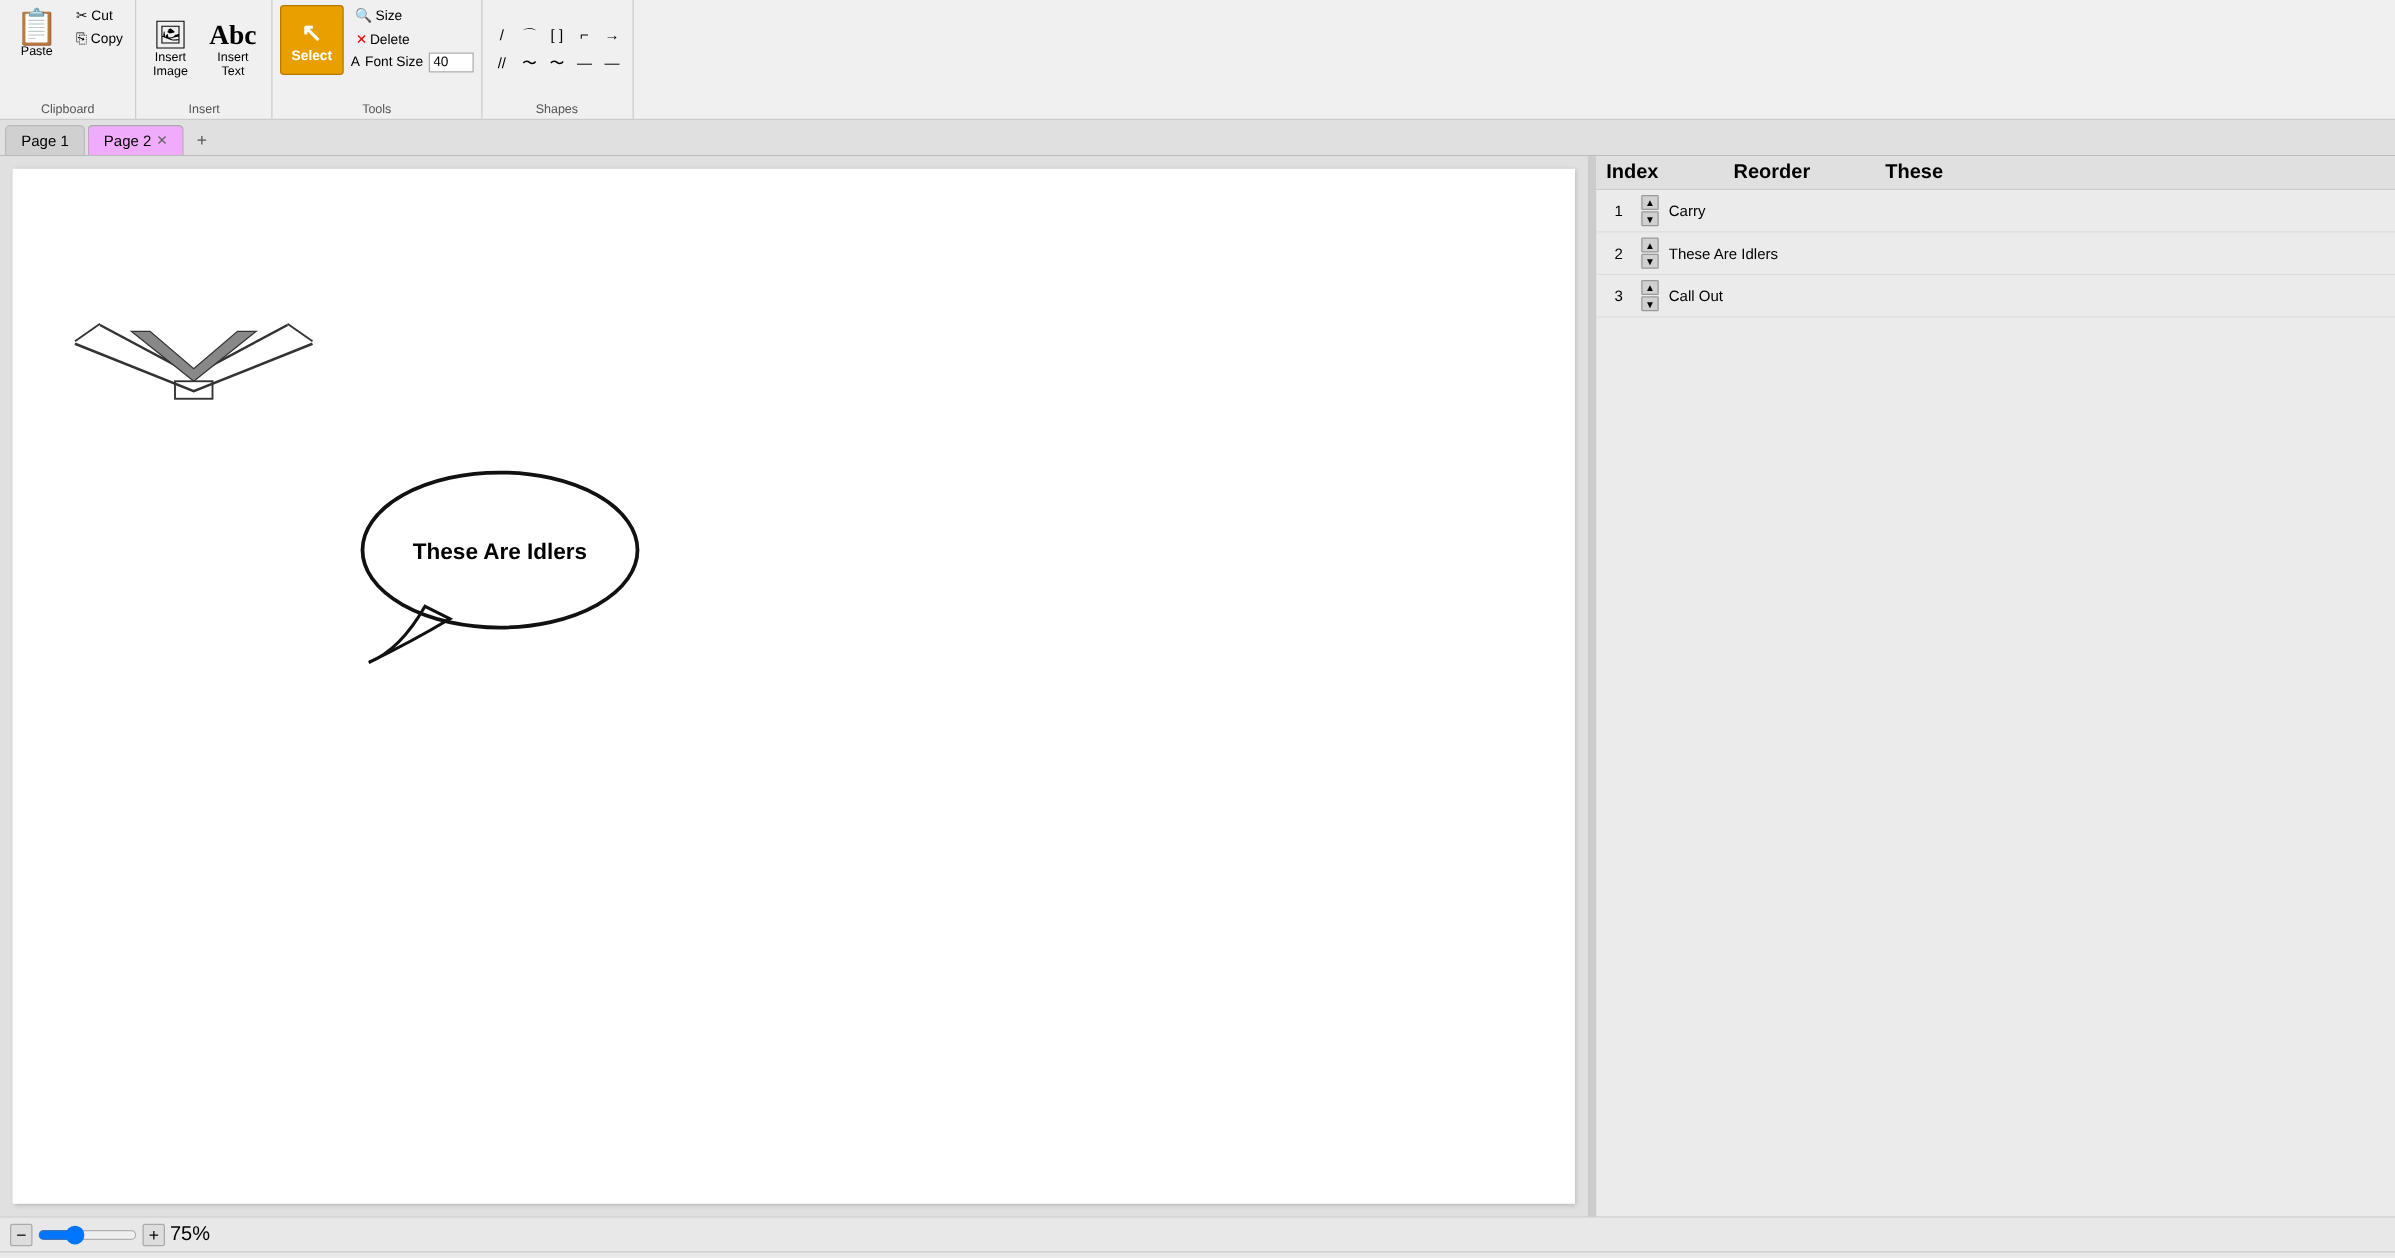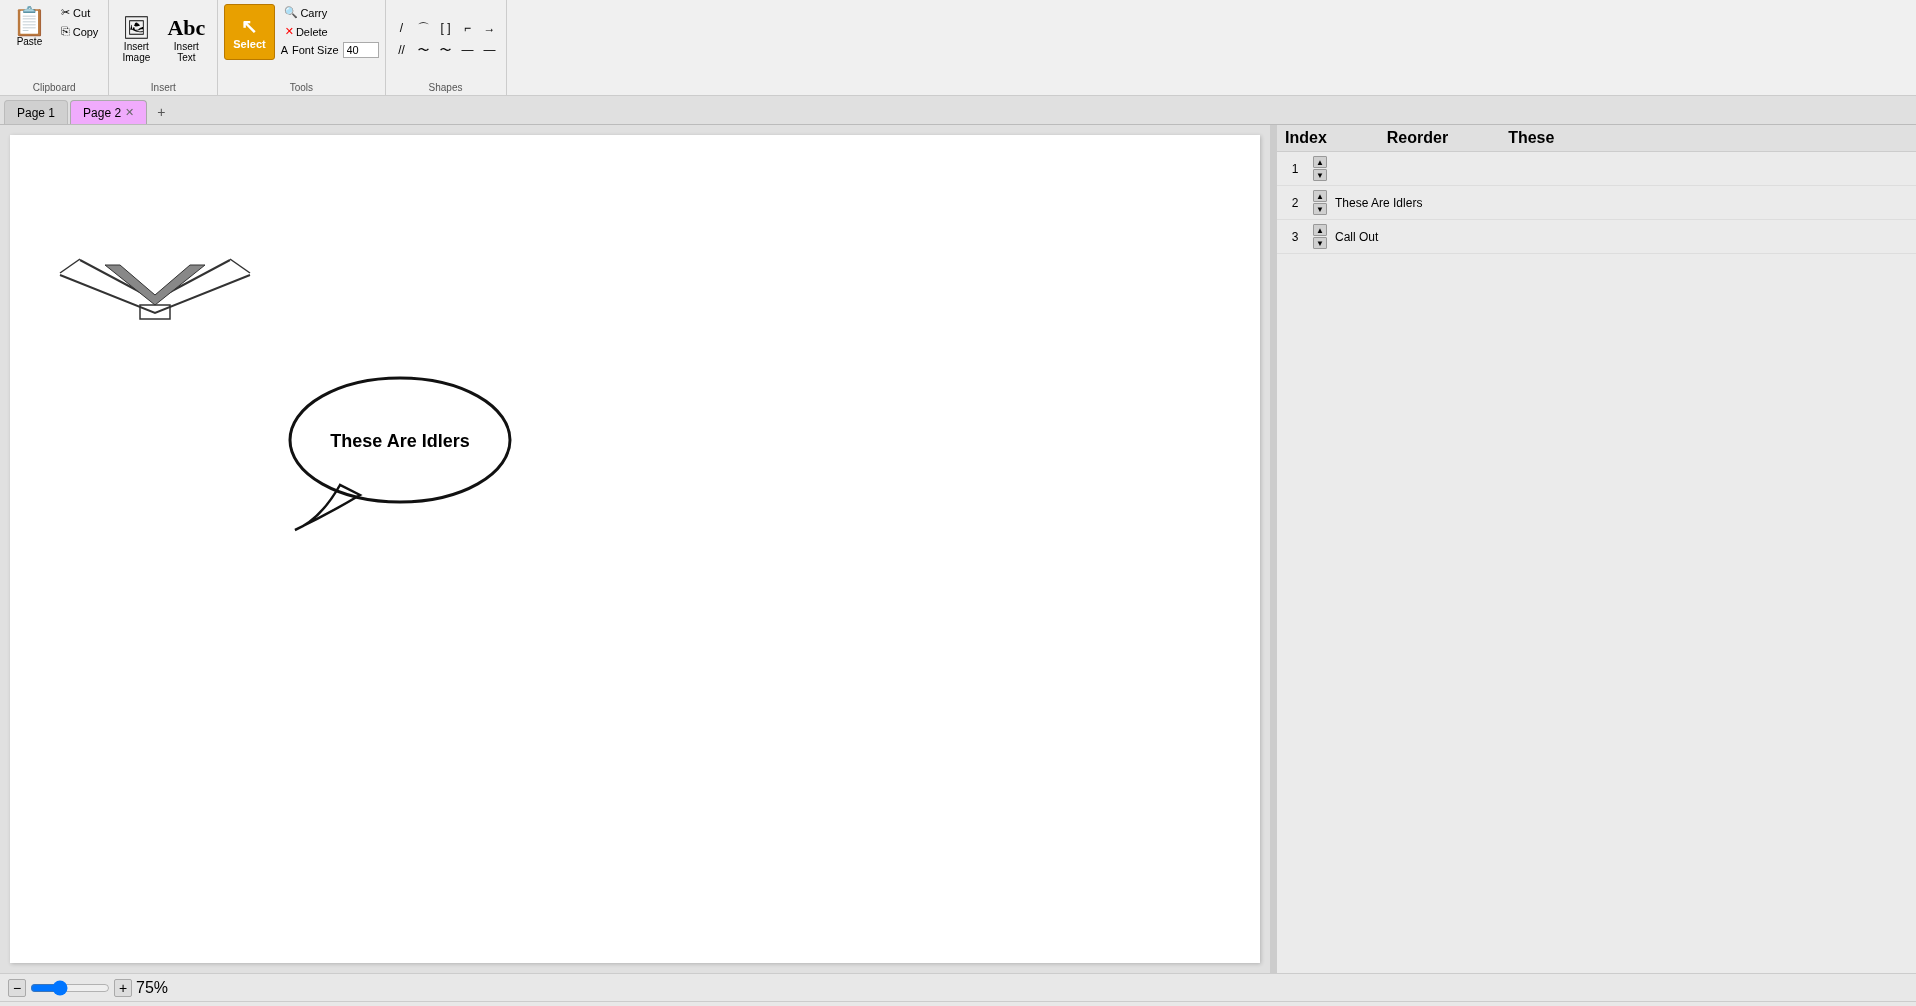--- a/index.html
+++ b/index.html
@@ -421,21 +421,21 @@
   <div class="toolbar-section">
     <div class="toolbar-section-content" style="flex-direction:column; align-items:flex-start; gap:4px;">
       <div style="display:flex; gap:6px; align-items:flex-start;">
         <div class="select-btn">
           <span style="font-size:20px;">↖</span>
           <span>Select</span>
         </div>
         <div class="zoom-delete-col">
           <div class="zoom-row">
             <span>🔍</span>
-            <span>Carry</span>
+            <span>Size</span>
           </div>
           <div class="delete-row">
             <span style="color:red;">✕</span>
             <span>Delete</span>
           </div>
           <div class="font-size-row">
             <span>A</span>
             <span>Font Size</span>
             <input class="font-size-input" type="text" value="40" style="">
           </div>
@@ -520,20 +520,21 @@
         <span>Reorder</span>
         <span>These</span>
       </div>
 
       <div class="layer-row">
         <span class="layer-index">1</span>
         <div class="layer-reorder">
           <div class="reorder-btn">▲</div>
           <div class="reorder-btn">▼</div>
         </div>
+        <span class="layer-name">Carry</span>
       </div>
 
       <div class="layer-row">
         <span class="layer-index">2</span>
         <div class="layer-reorder">
           <div class="reorder-btn">▲</div>
           <div class="reorder-btn">▼</div>
         </div>
         <span class="layer-name">These Are Idlers</span>
       </div>

